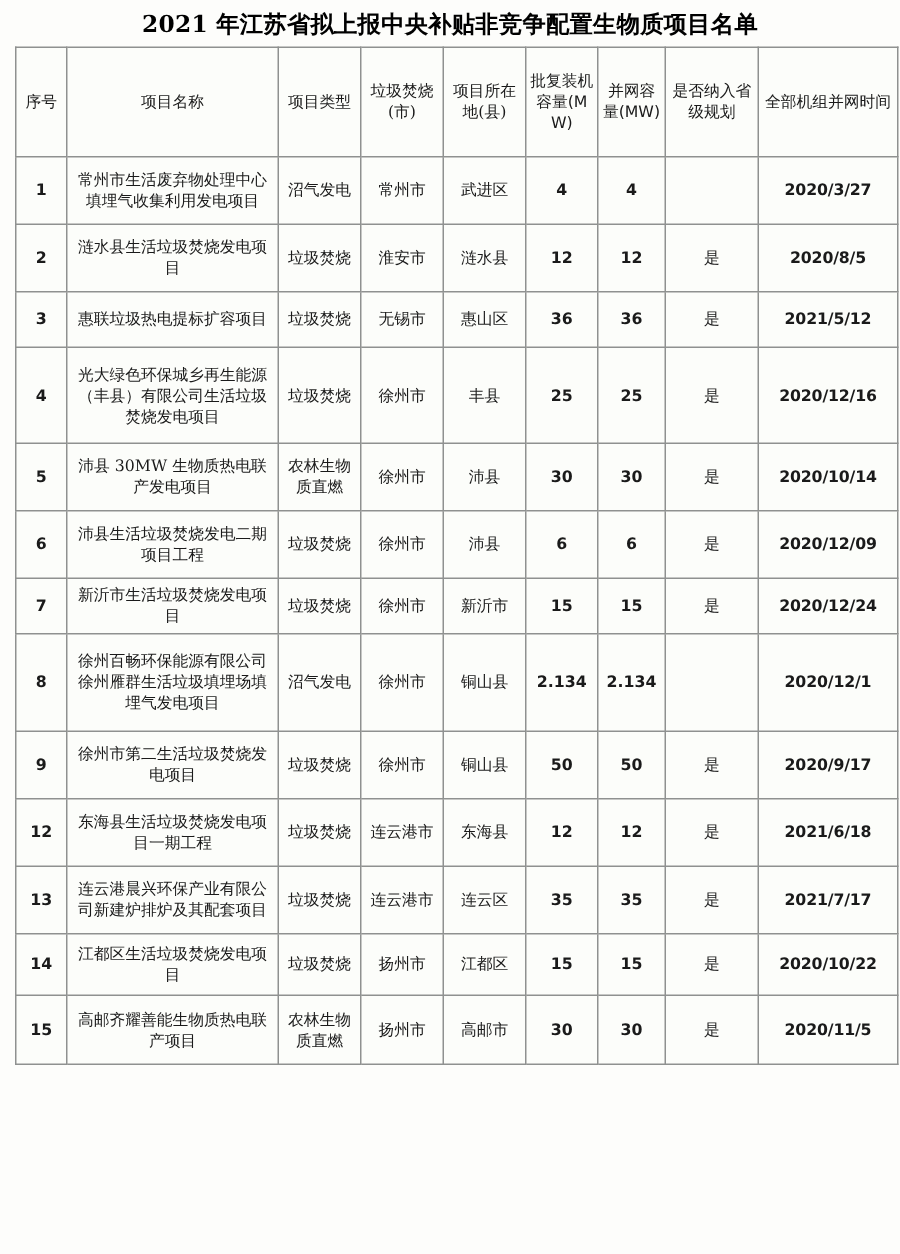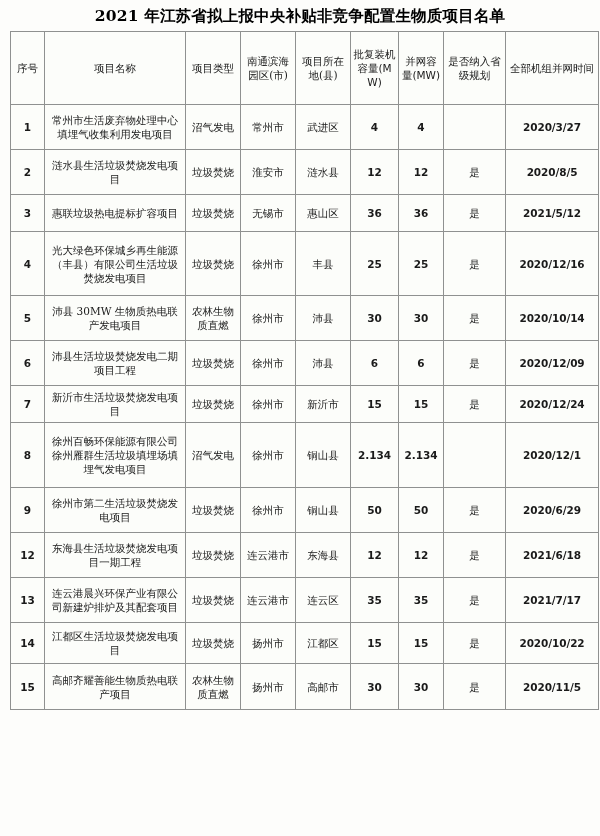--- a/index.html
+++ b/index.html
@@ -106,21 +106,21 @@
       <col class="c-cap">
       <col class="c-grid">
       <col class="c-plan">
       <col class="c-date">
     </colgroup>
     <thead>
       <tr>
         <th>序号</th>
         <th>项目名称</th>
         <th>项目类型</th>
-        <th>南通滨海园区(市)</th>
+        <th>垃圾焚烧(市)</th>
         <th>项目所在地(县)</th>
         <th class="num-head">批复装机容量(MW)</th>
         <th class="num-head">并网容量(MW)</th>
         <th>是否纳入省级规划</th>
         <th>全部机组并网时间</th>
       </tr>
     </thead>
     <tbody id="table-body">
         <tr style="height: 45px;">
           <td class="serial">1</td>
@@ -212,21 +212,21 @@
         </tr>
         <tr style="height: 45px;">
           <td class="serial">9</td>
           <td class="name-cell">徐州市第二生活垃圾焚烧发电项目</td>
           <td>垃圾焚烧</td>
           <td>徐州市</td>
           <td>铜山县</td>
           <td class="num-cell">50</td>
           <td class="num-cell">50</td>
           <td>是</td>
-          <td class="date-cell">2020/6/29</td>
+          <td class="date-cell">2020/9/17</td>
         </tr>
         <tr style="height: 45px;">
           <td class="serial">12</td>
           <td class="name-cell">东海县生活垃圾焚烧发电项目一期工程</td>
           <td>垃圾焚烧</td>
           <td>连云港市</td>
           <td>东海县</td>
           <td class="num-cell">12</td>
           <td class="num-cell">12</td>
           <td>是</td>

